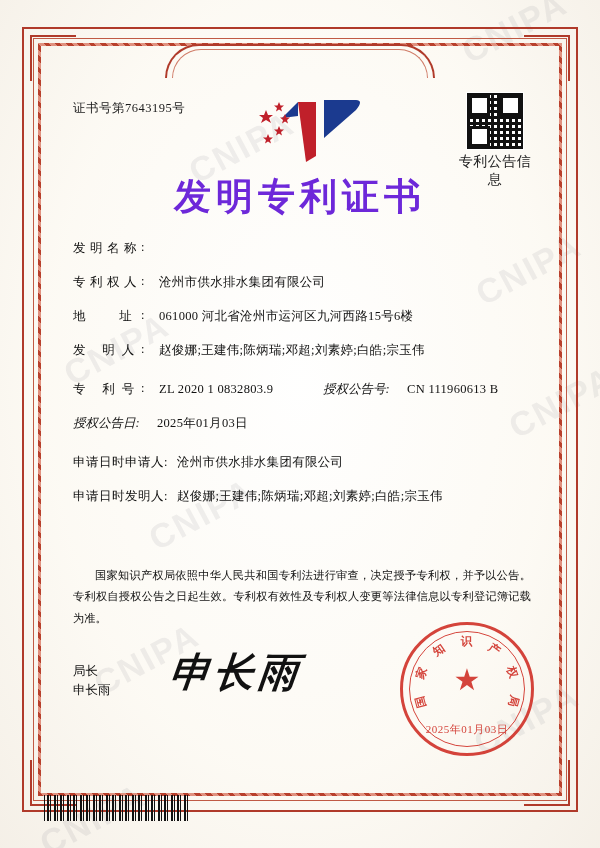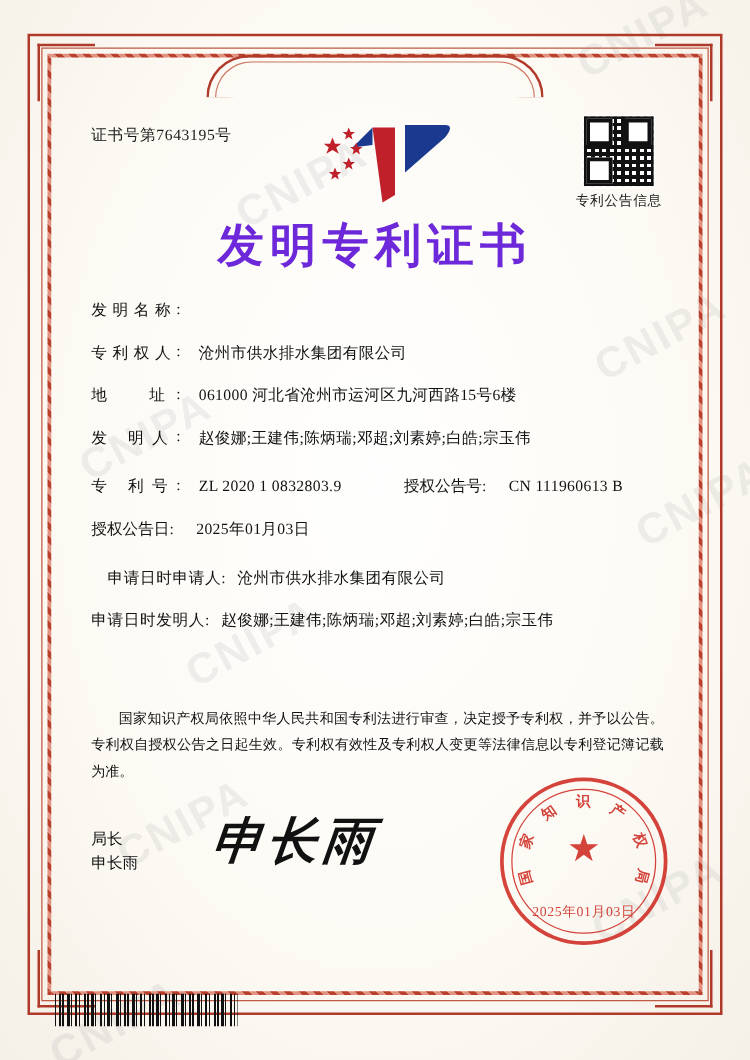--- a/index.html
+++ b/index.html
@@ -161,21 +161,21 @@
   .qr::after  { right: 2px; top: 2px; }
   .qr-eye3 {
     position: absolute;
     left: 2px; bottom: 2px;
     width: 15px; height: 15px;
     border: 3px solid #111;
     background: #fff;
   }
   .qr-caption {
     margin-top: 3px;
-    font-size: 11px;
+    font-size: 14px;
     color: #222;
     letter-spacing: 0.5px;
   }
 
   .title {
     position: absolute;
     left: 0; top: 172px;
     width: 480px;
     text-align: center;
     font-size: 37px;
@@ -214,21 +214,21 @@
     flex: 1;
     letter-spacing: 0.3px;
   }
   .row.two .col {
     display: flex;
     align-items: baseline;
   }
   .row.two .col1 { width: 250px; flex: 0 0 250px; }
   .row.two .col2 { flex: 1; }
   .row.two .col2 .lbl2 {
-    width: 84px; flex: 0 0 84px;
+    width: 84px; flex: 0 0 84px; font-style: italic;
   }
 
   .para {
     position: absolute;
     left: 13px; top: 565px;
     width: 458px;
     font-size: 11.2px;
     line-height: 1.9;
     color: #111;
     text-align: justify;
@@ -456,21 +456,21 @@
         </div>
       </div>
 
       <div class="row two">
         <div class="col col2">
           <div class="lbl2">授权公告日:</div>
           <div class="val">2025年01月03日</div>
         </div>
       </div>
 
-      <div class="row" style="margin-top:22px;margin-left:13px;">
+      <div class="row" style="margin-top:22px;">
         <div class="lbl" style="width:104px;flex:0 0 104px;">申请日时申请人:</div>
         <div class="val">沧州市供水排水集团有限公司</div>
       </div>
 
       <div class="row">
         <div class="lbl" style="width:104px;flex:0 0 104px;">申请日时发明人:</div>
         <div class="val">赵俊娜;王建伟;陈炳瑞;邓超;刘素婷;白皓;宗玉伟</div>
       </div>
 
     </div>

